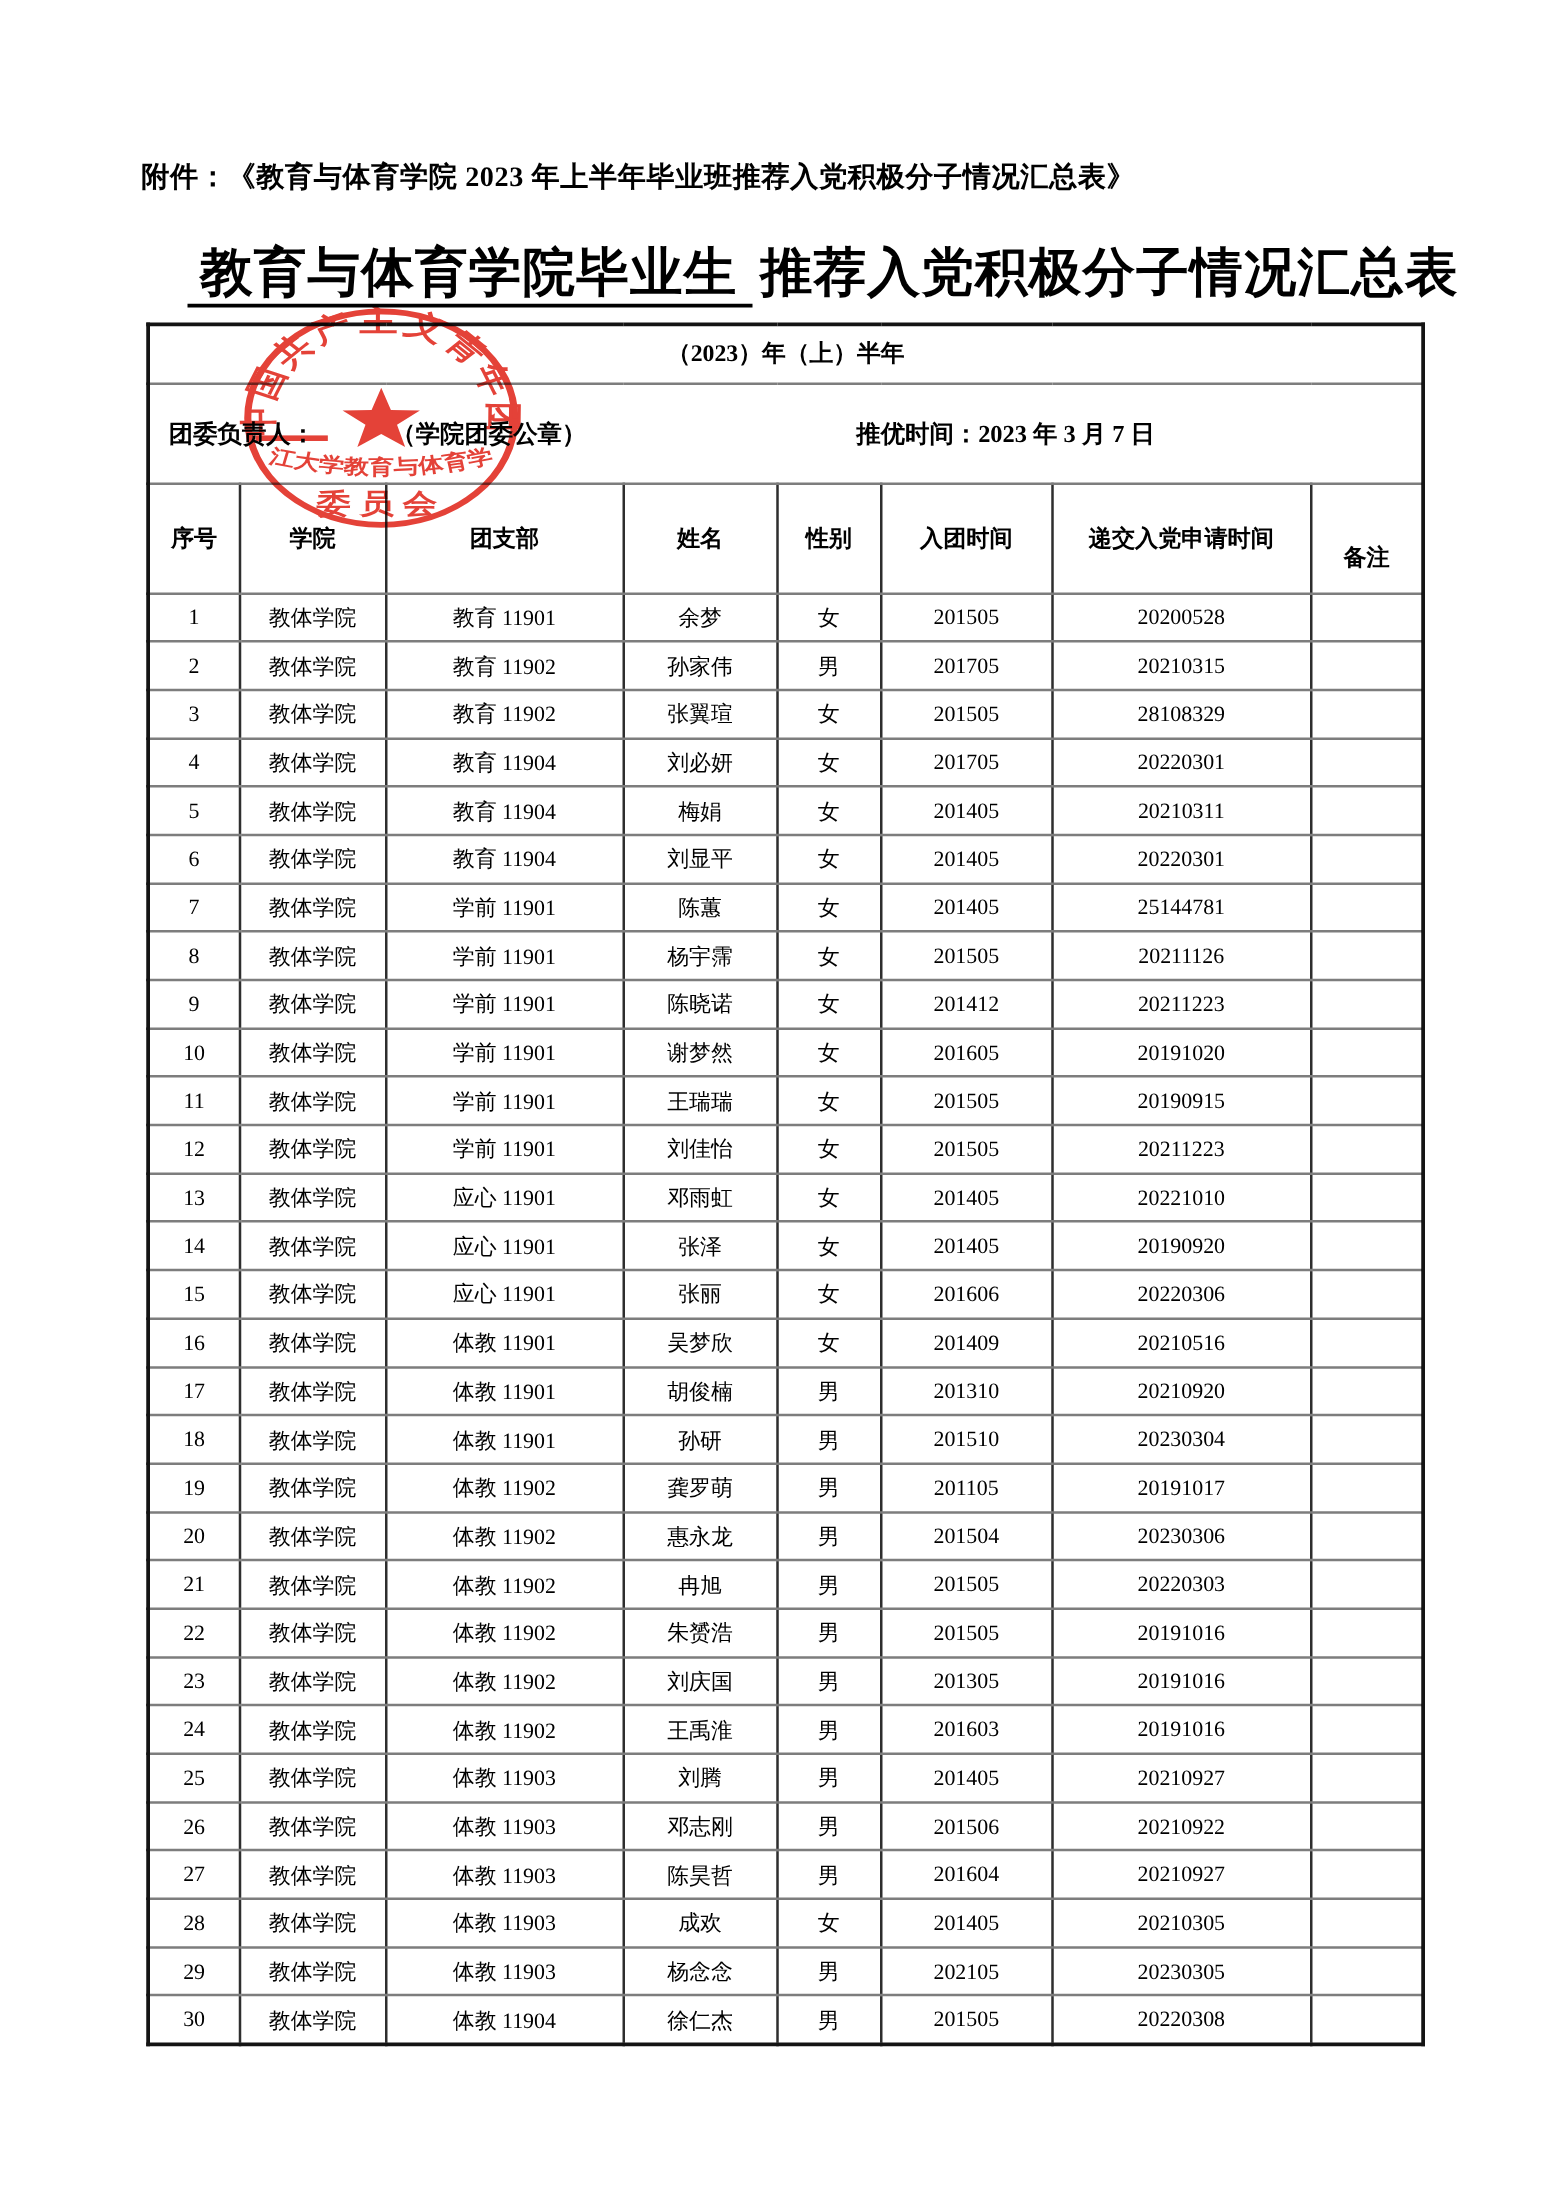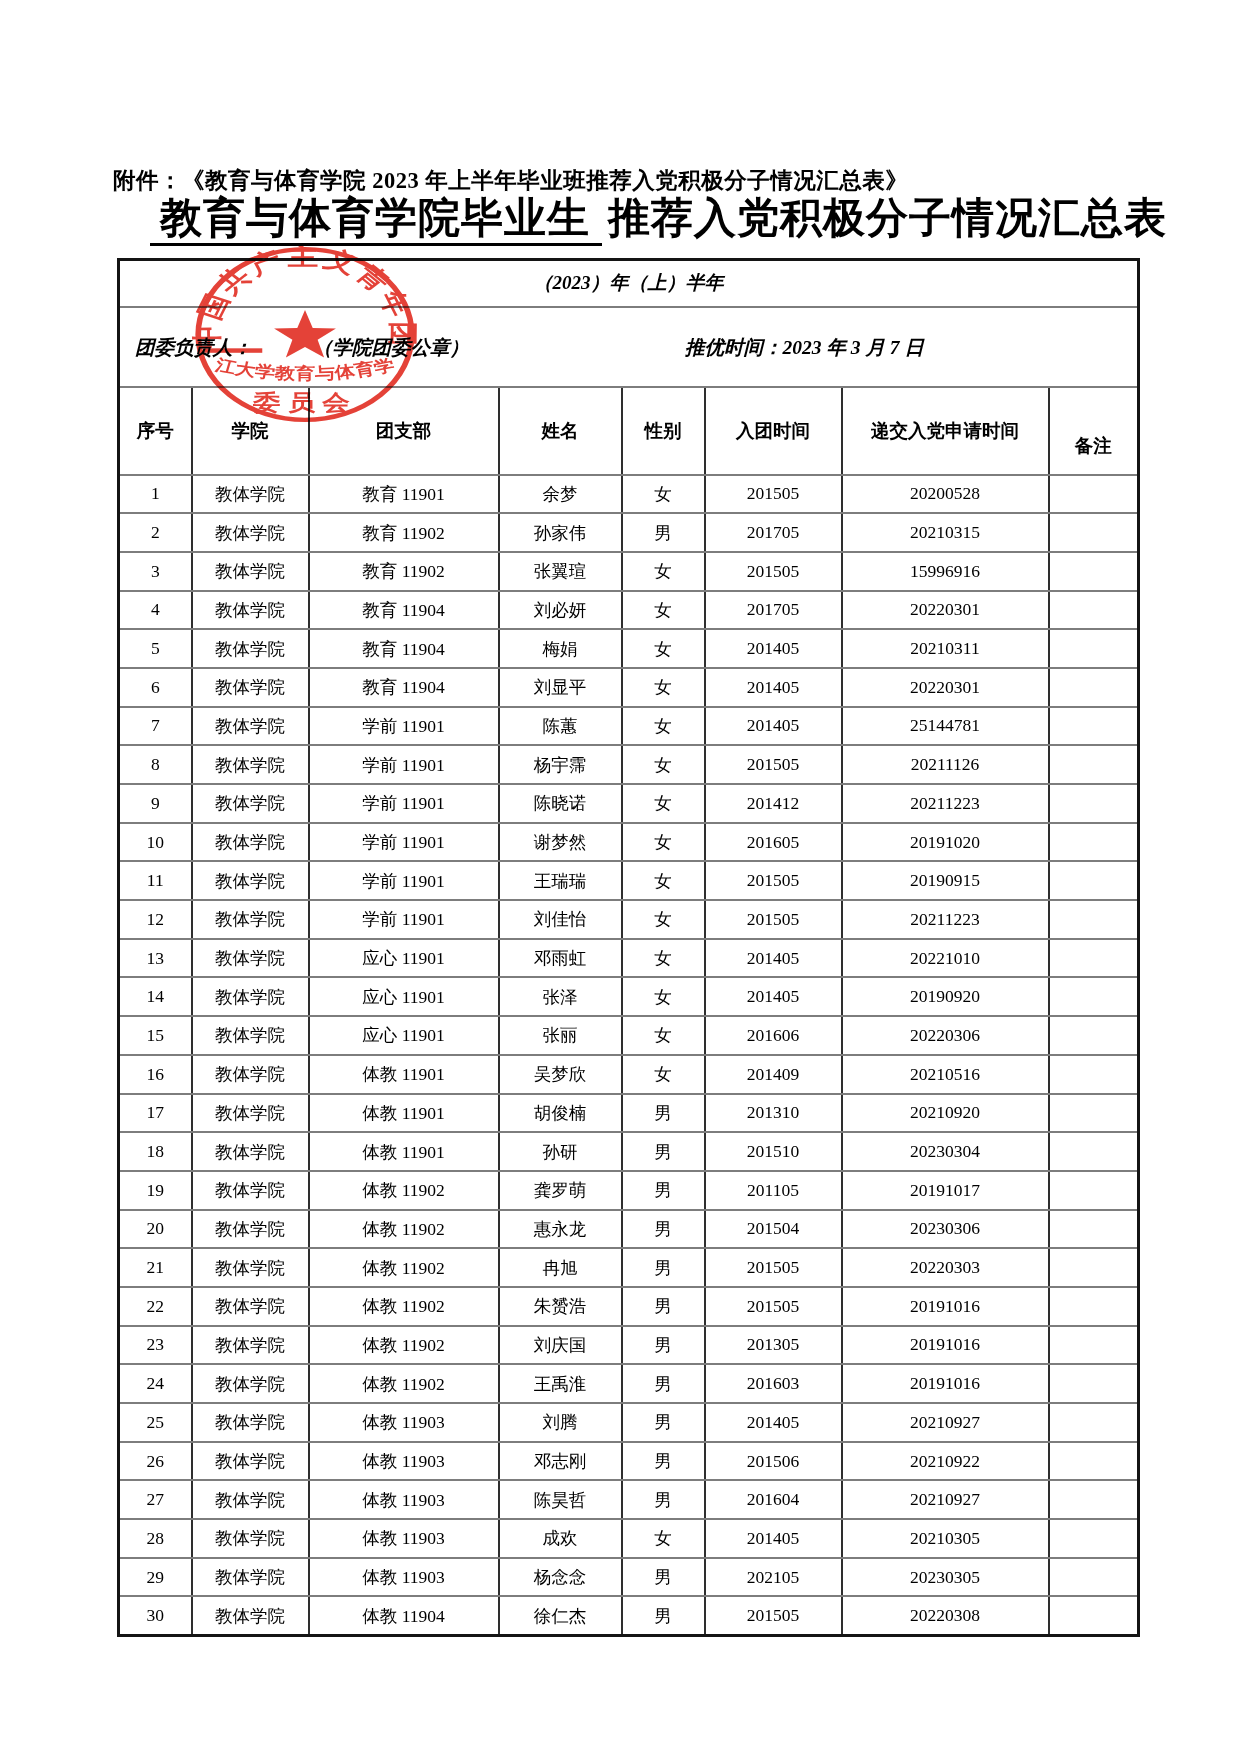--- a/index.html
+++ b/index.html
@@ -10,21 +10,20 @@
     overflow: hidden;
     font-family: "Liberation Serif", "DejaVu Serif", serif;
     color: #000;
   }
   .attachment-line {
     position: absolute;
     left: 113px; top: 126px;
     font-size: 22.5px;
     font-weight: 600;
     letter-spacing: 0.5px;
-    margin-top: 39px;
   }
   .main-title {
     position: absolute;
     left: 150px; top: 190px;
     font-size: 42px;
     font-weight: bold;
     font-family: "Liberation Sans", "DejaVu Sans", sans-serif;
     white-space: nowrap;
     letter-spacing: 1px;
     text-align: center;
@@ -47,21 +46,21 @@
     border-right: 2px solid #2e2e2e;
     border-top: 2px solid #7d7d7d;
     border-bottom: 2px solid #7d7d7d;
     text-align: center;
     vertical-align: middle;
     font-size: 17px;
     overflow: hidden;
     white-space: nowrap;
   }
   table.summary { border: 3px solid #141414; }
-  table.summary .no-divider td { border-left: none; border-right: none; font-style: italic; }
+  table.summary .no-divider td { border-left: none; border-right: none; }
   tr.subtitle-row td {
     height: 47px;
     font-size: 19px;
     font-weight: bold;
     border-top: none;
   }
   tr.info-row td { height: 80px; position: relative; }
   tr.info-row span {
     position: absolute;
     top: 50%; transform: translateY(-50%);
@@ -156,21 +155,21 @@
     <td></td>
   </tr>
 
   <tr>
     <td>3</td>
     <td>教体学院</td>
     <td>教育 11902</td>
     <td>张翼瑄</td>
     <td>女</td>
     <td>201505</td>
-    <td>15996916</td>
+    <td>28108329</td>
     <td></td>
   </tr>
 
   <tr>
     <td>4</td>
     <td>教体学院</td>
     <td>教育 11904</td>
     <td>刘必妍</td>
     <td>女</td>
     <td>201705</td>

